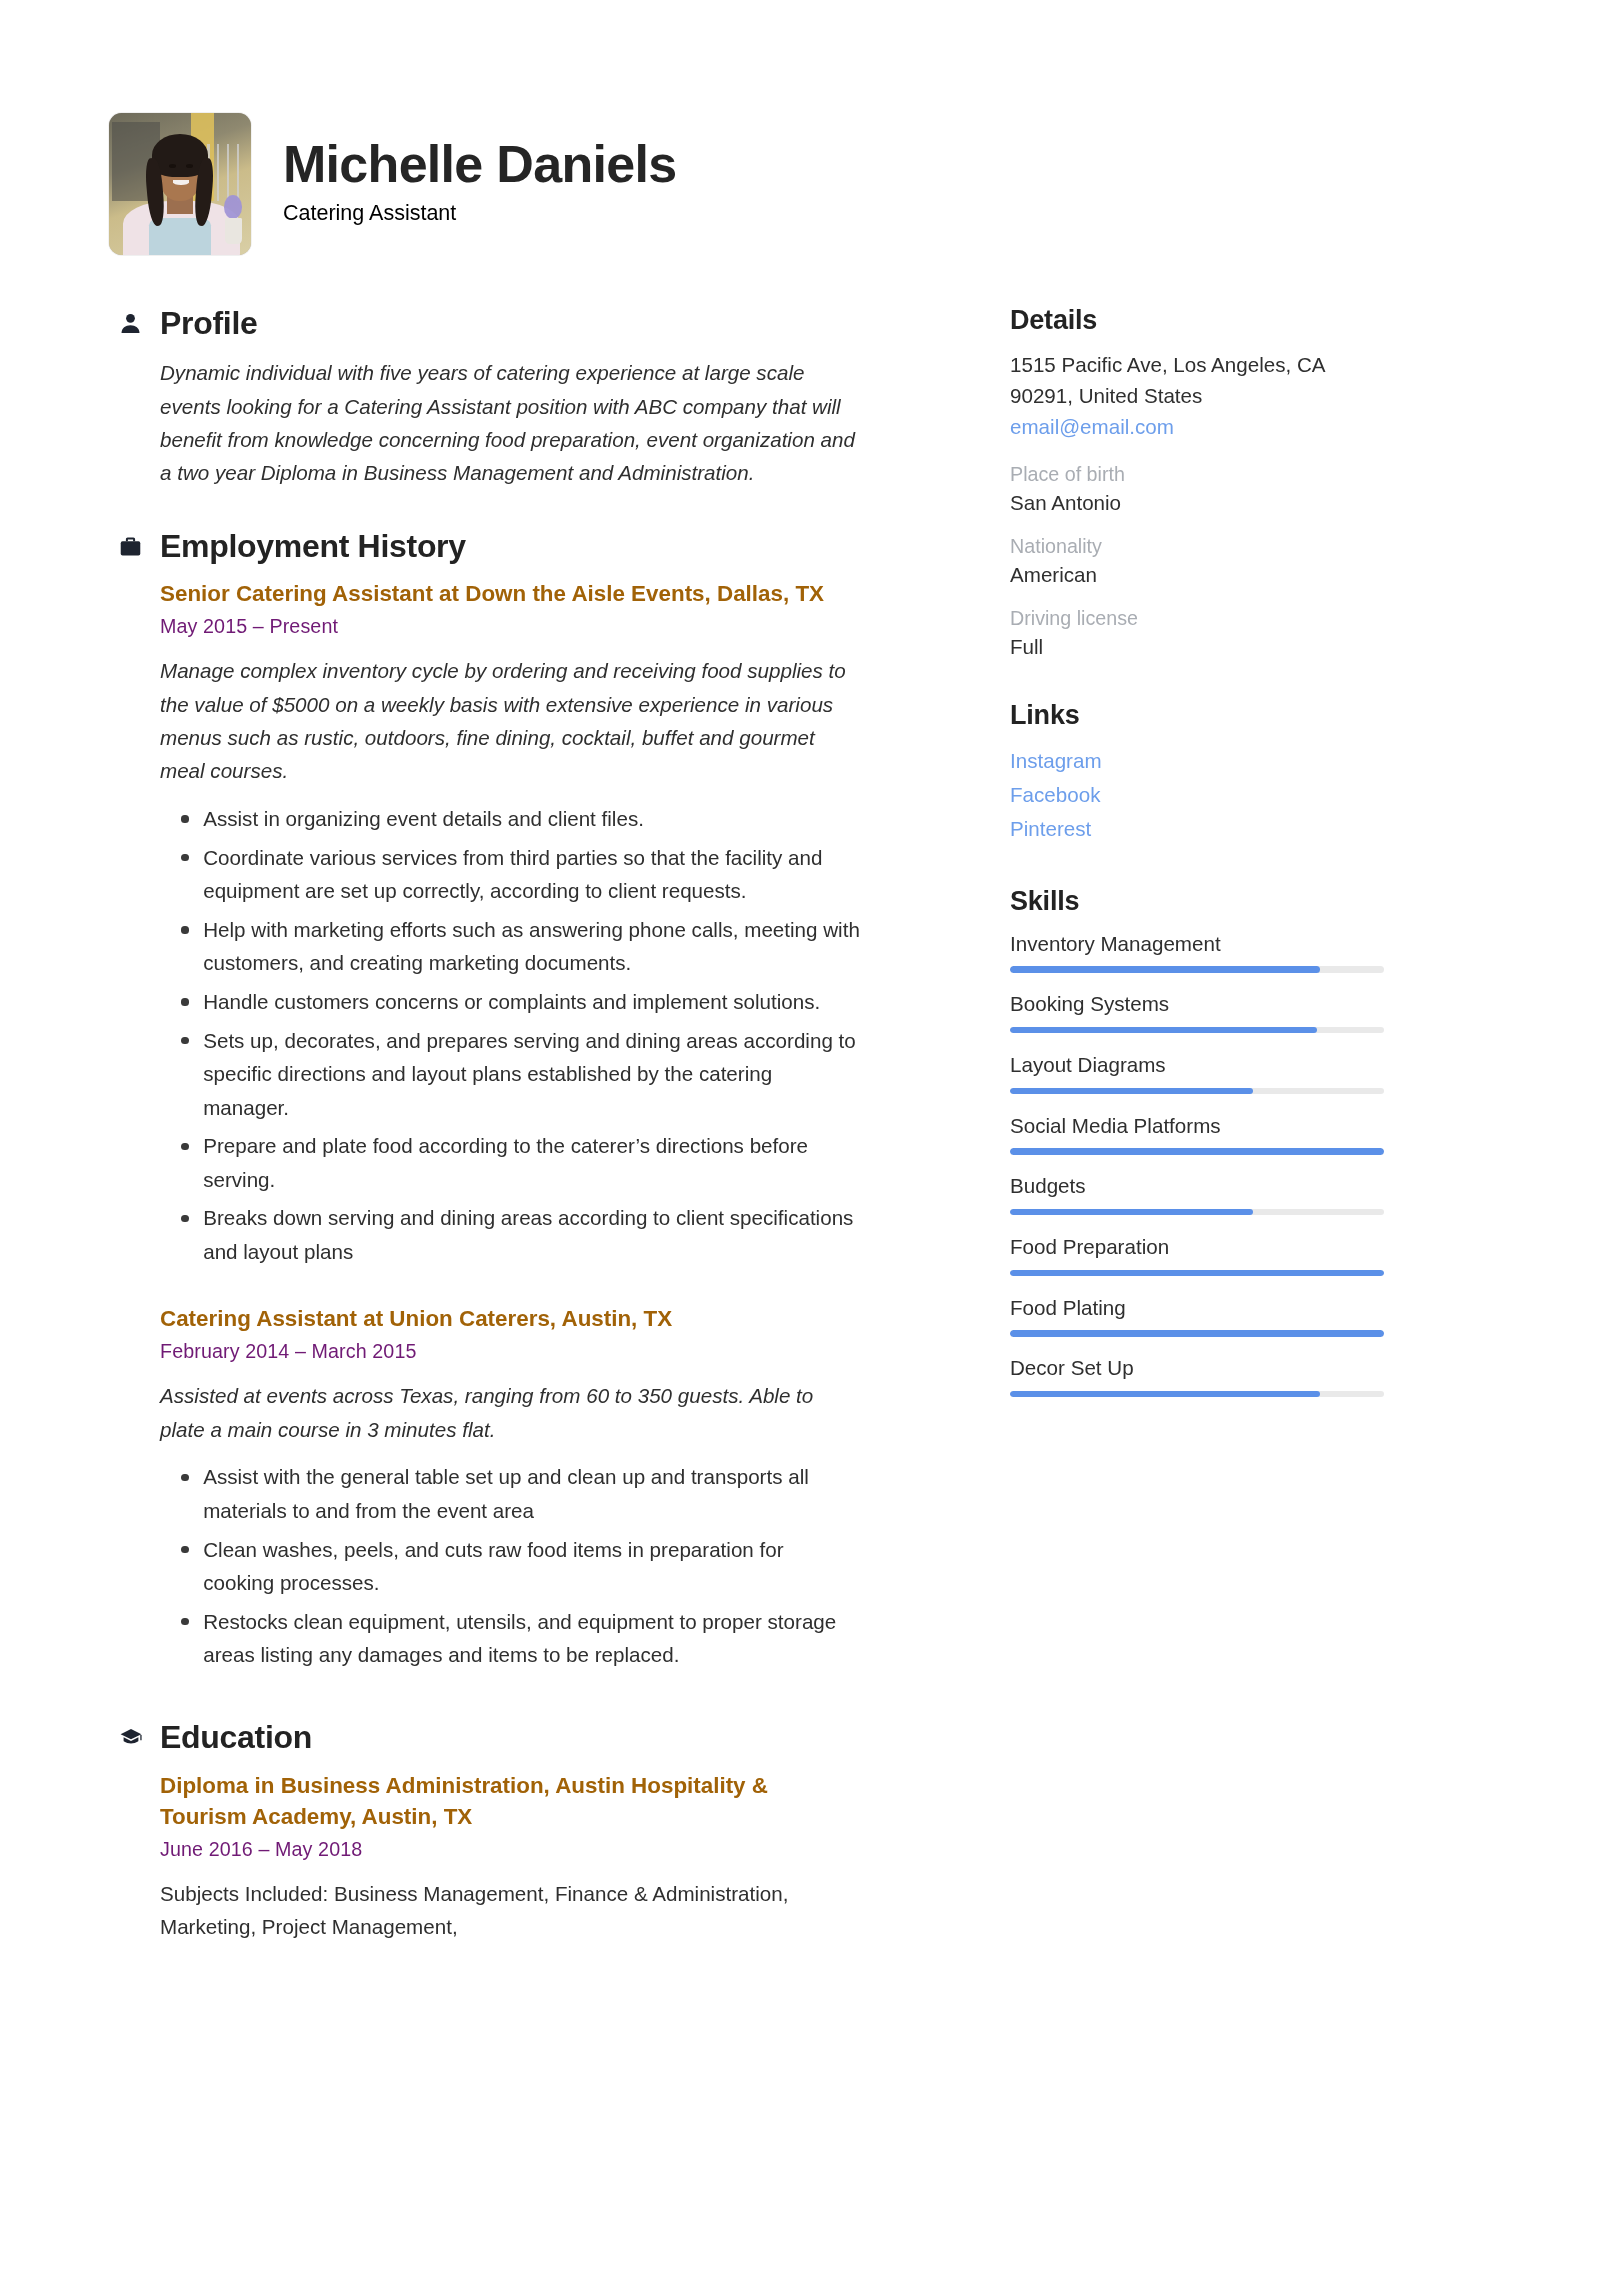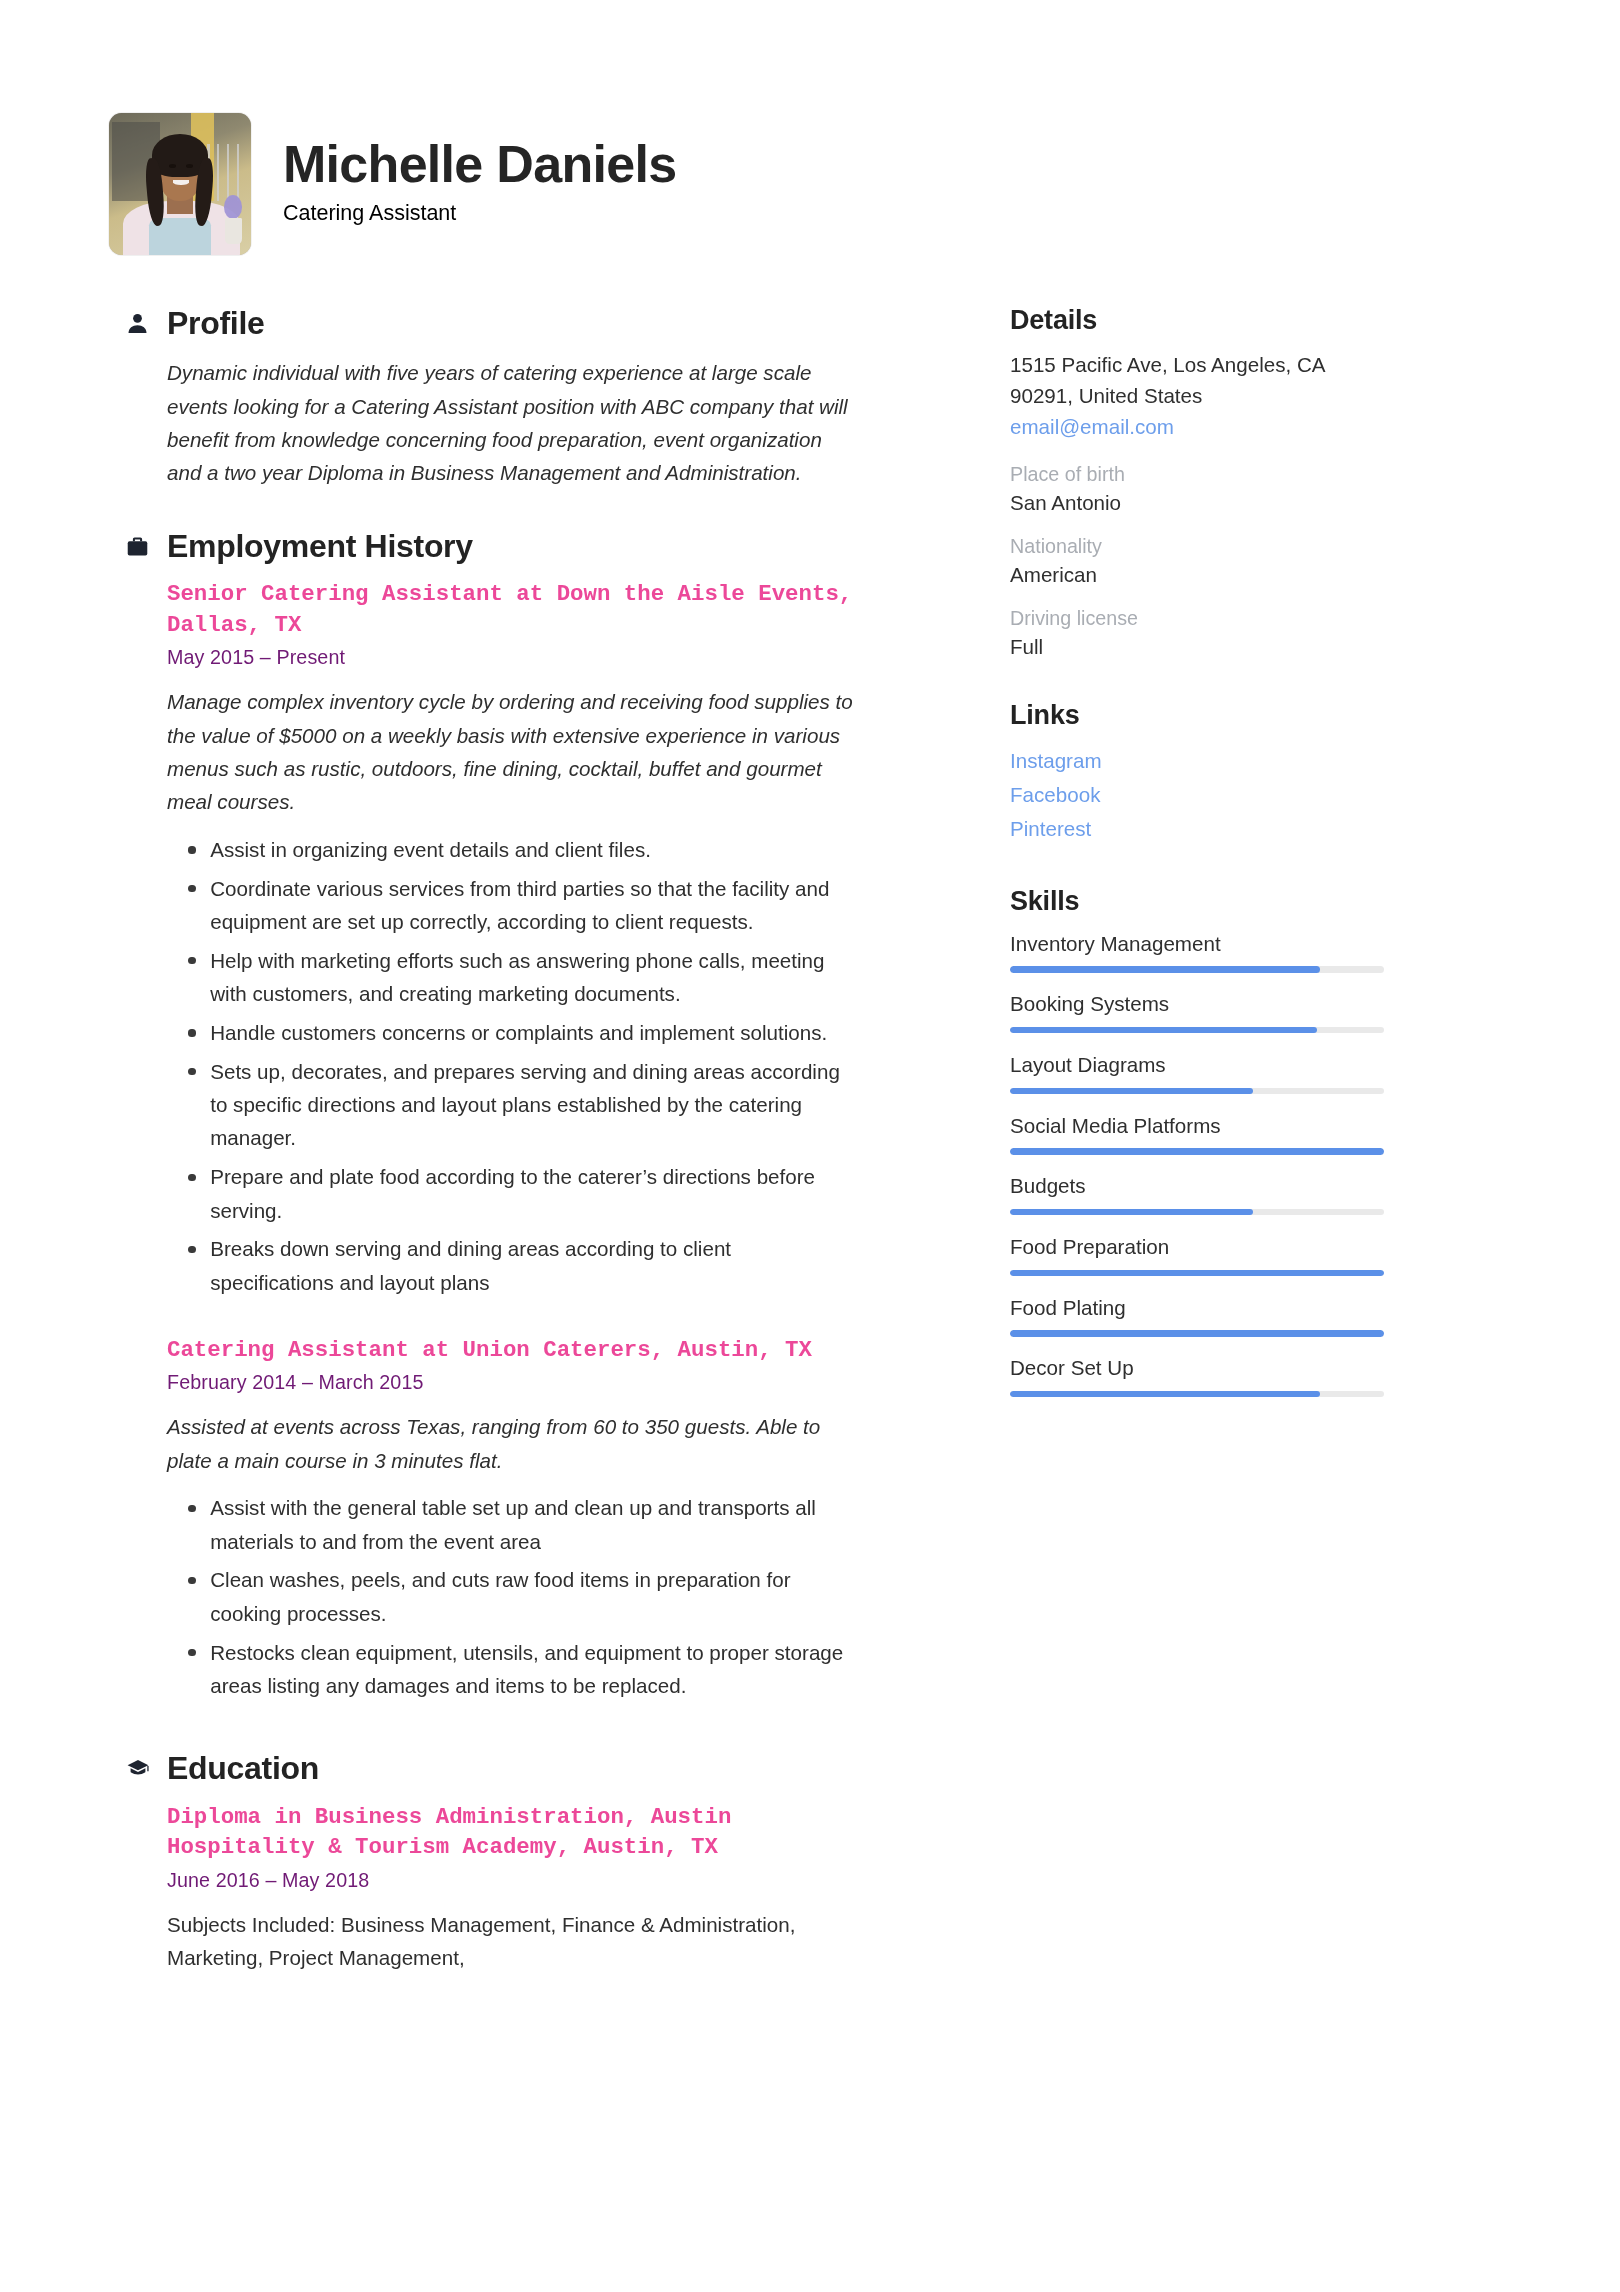--- a/index.html
+++ b/index.html
@@ -74,21 +74,21 @@
   .job-title {
     margin-top: 9px;
     font-size: 21.5px;
     color: #000000;
     font-weight: 400;
   }
 
   
   .columns {
     display: flex;
-    padding: 50px 0 0 15px;
+    padding: 50px 0 0 8px;
     align-items: flex-start;
   }
   .main-col  { width: 976px; padding-left: 109px; padding-right: 25px; }
   .side-col  { width: 502px;  padding-left: 125px; padding-top: 0px; }
 
   
   .section { margin-bottom: 38px; }
   .section-head {
     display: flex;
     align-items: center;
@@ -116,24 +116,23 @@
     font-size: 20.6px;
     line-height: 1.62;
     color: #2f2f2f;
     max-width: 905px;
   }
 
   .entry { margin-bottom: 23px; }
   .entry-title {
     font-size: 22.4px;
     font-weight: 700;
-    color: #ec4899;
+    color: #a16207;
     line-height: 1.38;
     margin-bottom: 5.4px;
-    font-family: Liberation Mono, monospace;
   }
   .entry-date {
     font-size: 19.7px;
     color: #701a75;
     margin-bottom: 16px;
     letter-spacing: 0.1px;
   }
   .entry-desc {
     font-style: italic;
     font-size: 20.6px;

